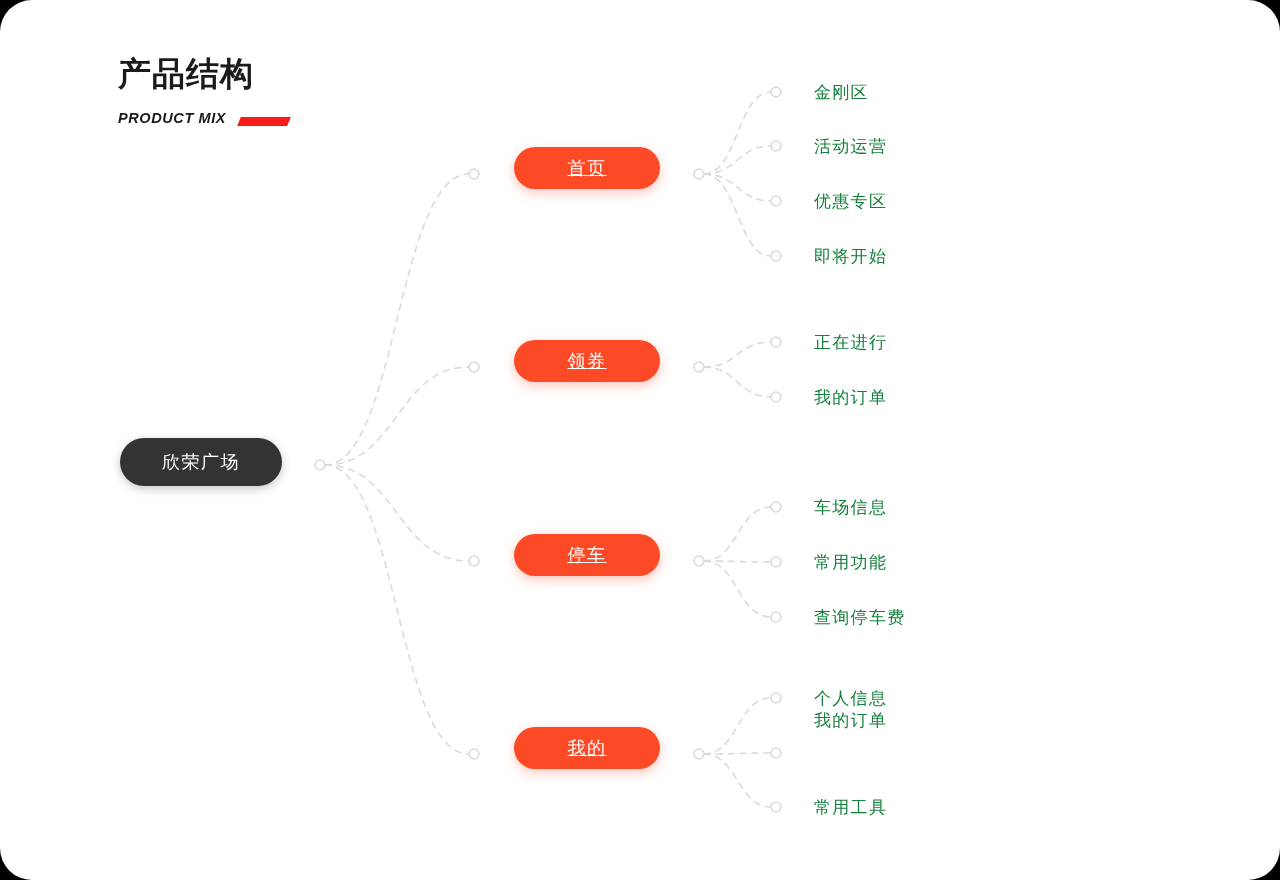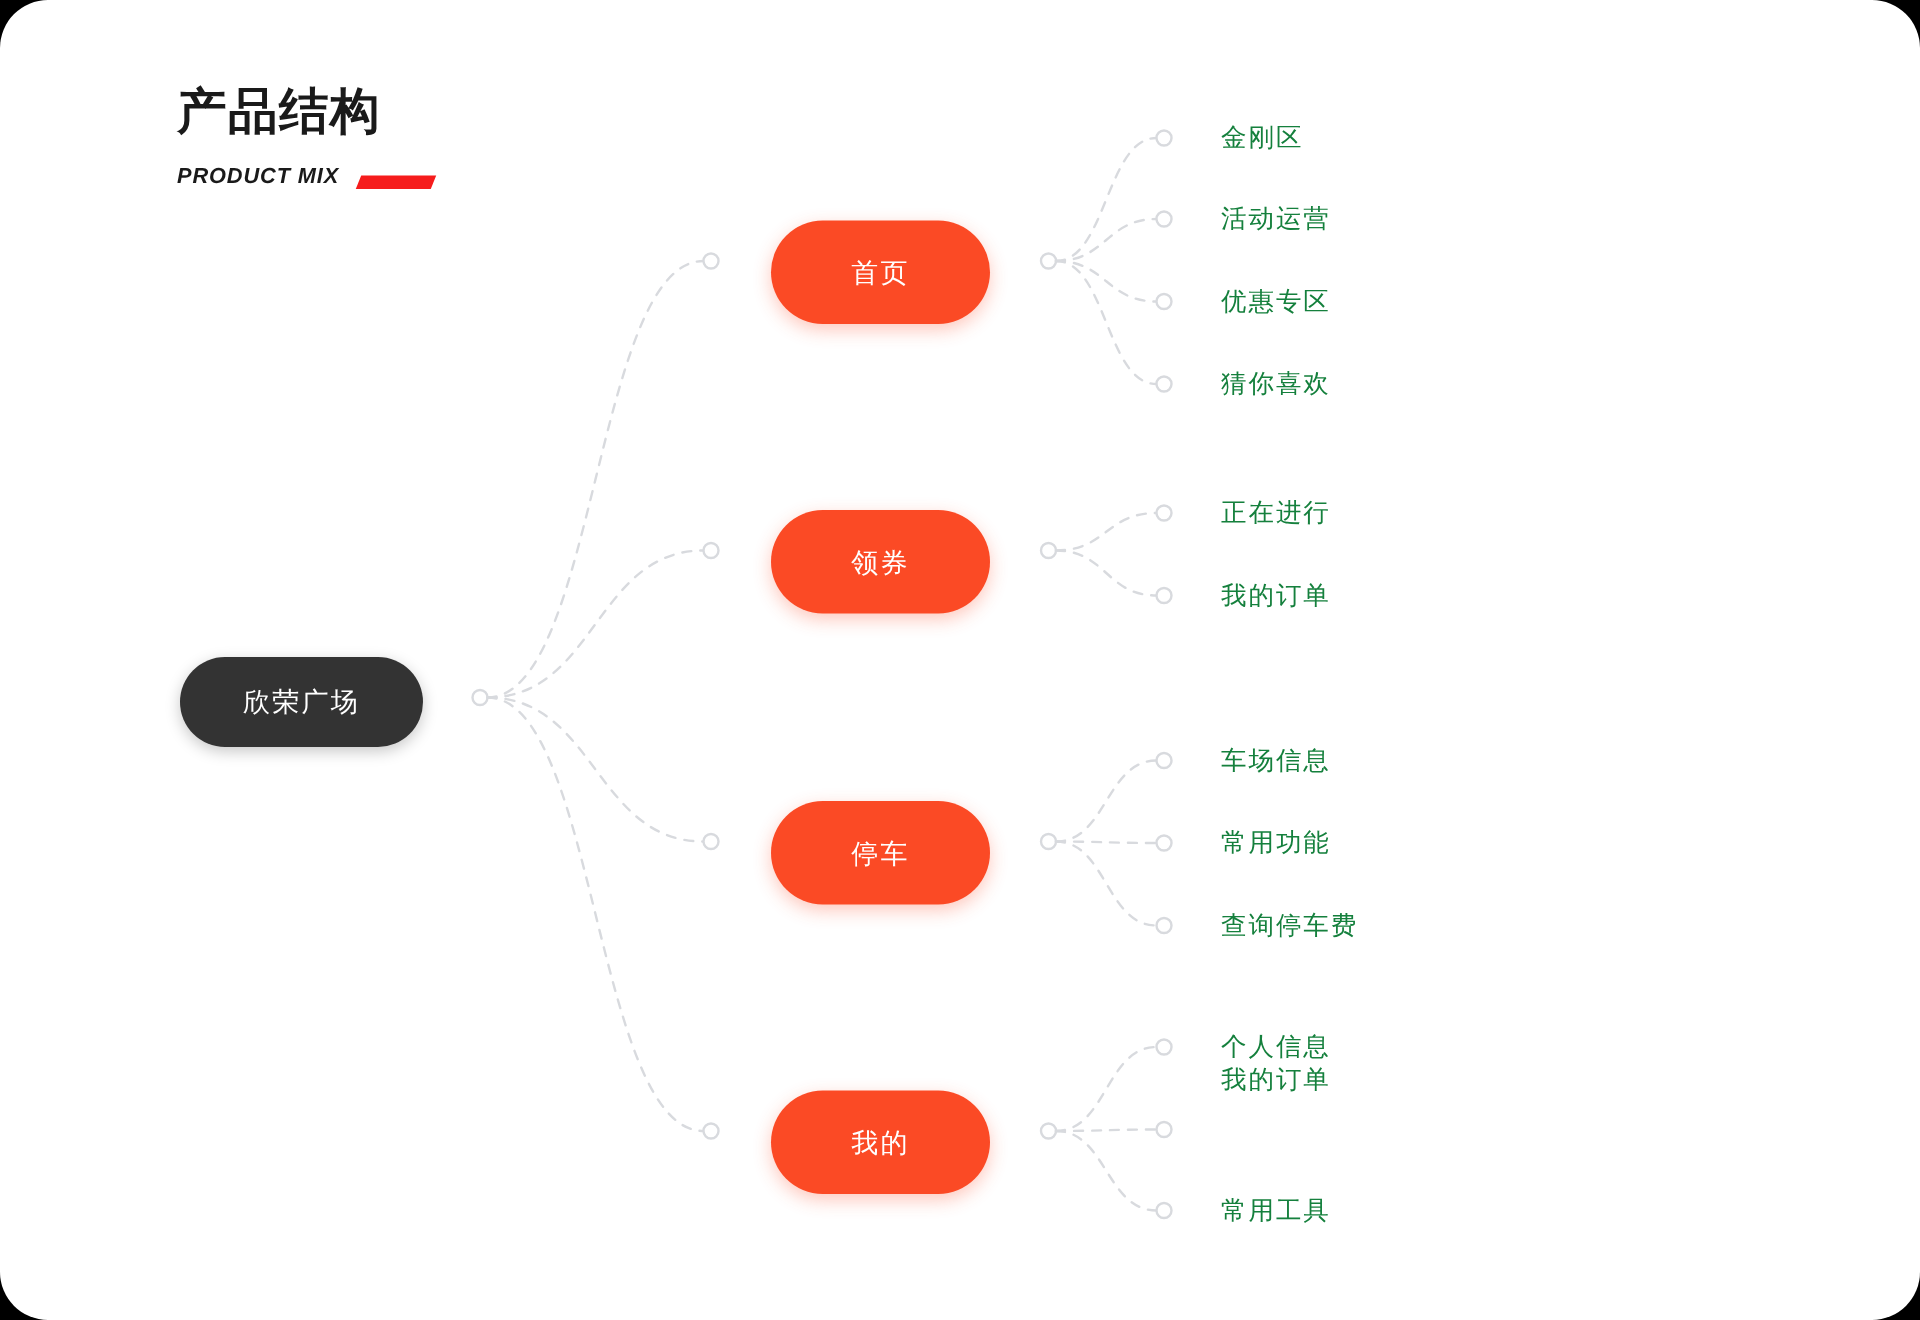--- a/index.html
+++ b/index.html
@@ -60,33 +60,34 @@
     position:absolute;
     display:flex;
     align-items:center;
     justify-content:center;
     border-radius:999px;
     color:#ffffff;
     white-space:nowrap;
   }
   #root-node {
     left:120px; top:438px;
-    width:162px; height:60px;
+    width:162px; height:48px;
     background:#333333;
     font-size:18px;
     letter-spacing:1.5px;
     box-shadow:0 3px 10px rgba(0,0,0,0.22);
   }
   .branch-node {
     left:514px;
-    width:146px; height:69px;
+    width:146px; height:42px;
     background:#fb4a25;
     font-size:18px;
     letter-spacing:1.5px;
     box-shadow:0 4px 12px rgba(251,74,37,0.30);
+    text-decoration:underline;
   }
 
   
   .leaf-label {
     position:absolute;
     left:814px;
     font-size:17px;
     color:#15803d;
     letter-spacing:1.3px;
     white-space:nowrap;
@@ -146,21 +147,21 @@
       <circle cx="776" cy="807" r="5" fill="#fff" stroke="#d8dade" stroke-width="1.6"></circle>
     </svg>
 
   <div class="node" id="root-node">欣荣广场</div>
 
   <div id="nodes-layer">
       <div class="node branch-node" style="top: 147px;">首页</div>
       <div class="leaf-label" style="top: 92px;">金刚区</div>
       <div class="leaf-label" style="top: 146px;">活动运营</div>
       <div class="leaf-label" style="top: 201px; text-align: center;">优惠专区</div>
-      <div class="leaf-label" style="top: 256px;">猜你喜欢</div>
+      <div class="leaf-label" style="top: 256px;">即将开始</div>
       <div class="node branch-node" style="top: 340px;">领券</div>
       <div class="leaf-label" style="top: 342px;">正在进行</div>
       <div class="leaf-label" style="top: 397px;">我的订单</div>
       <div class="node branch-node" style="top: 534px;">停车</div>
       <div class="leaf-label" style="top: 507px;">车场信息</div>
       <div class="leaf-label" style="top: 562px;">常用功能</div>
       <div class="leaf-label" style="top: 617px;">查询停车费</div>
       <div class="node branch-node" style="top: 727px;">我的</div>
       <div class="leaf-label" style="top: 698px;">个人信息</div>
       <div class="leaf-label" style="top: 720px;">我的订单</div>

